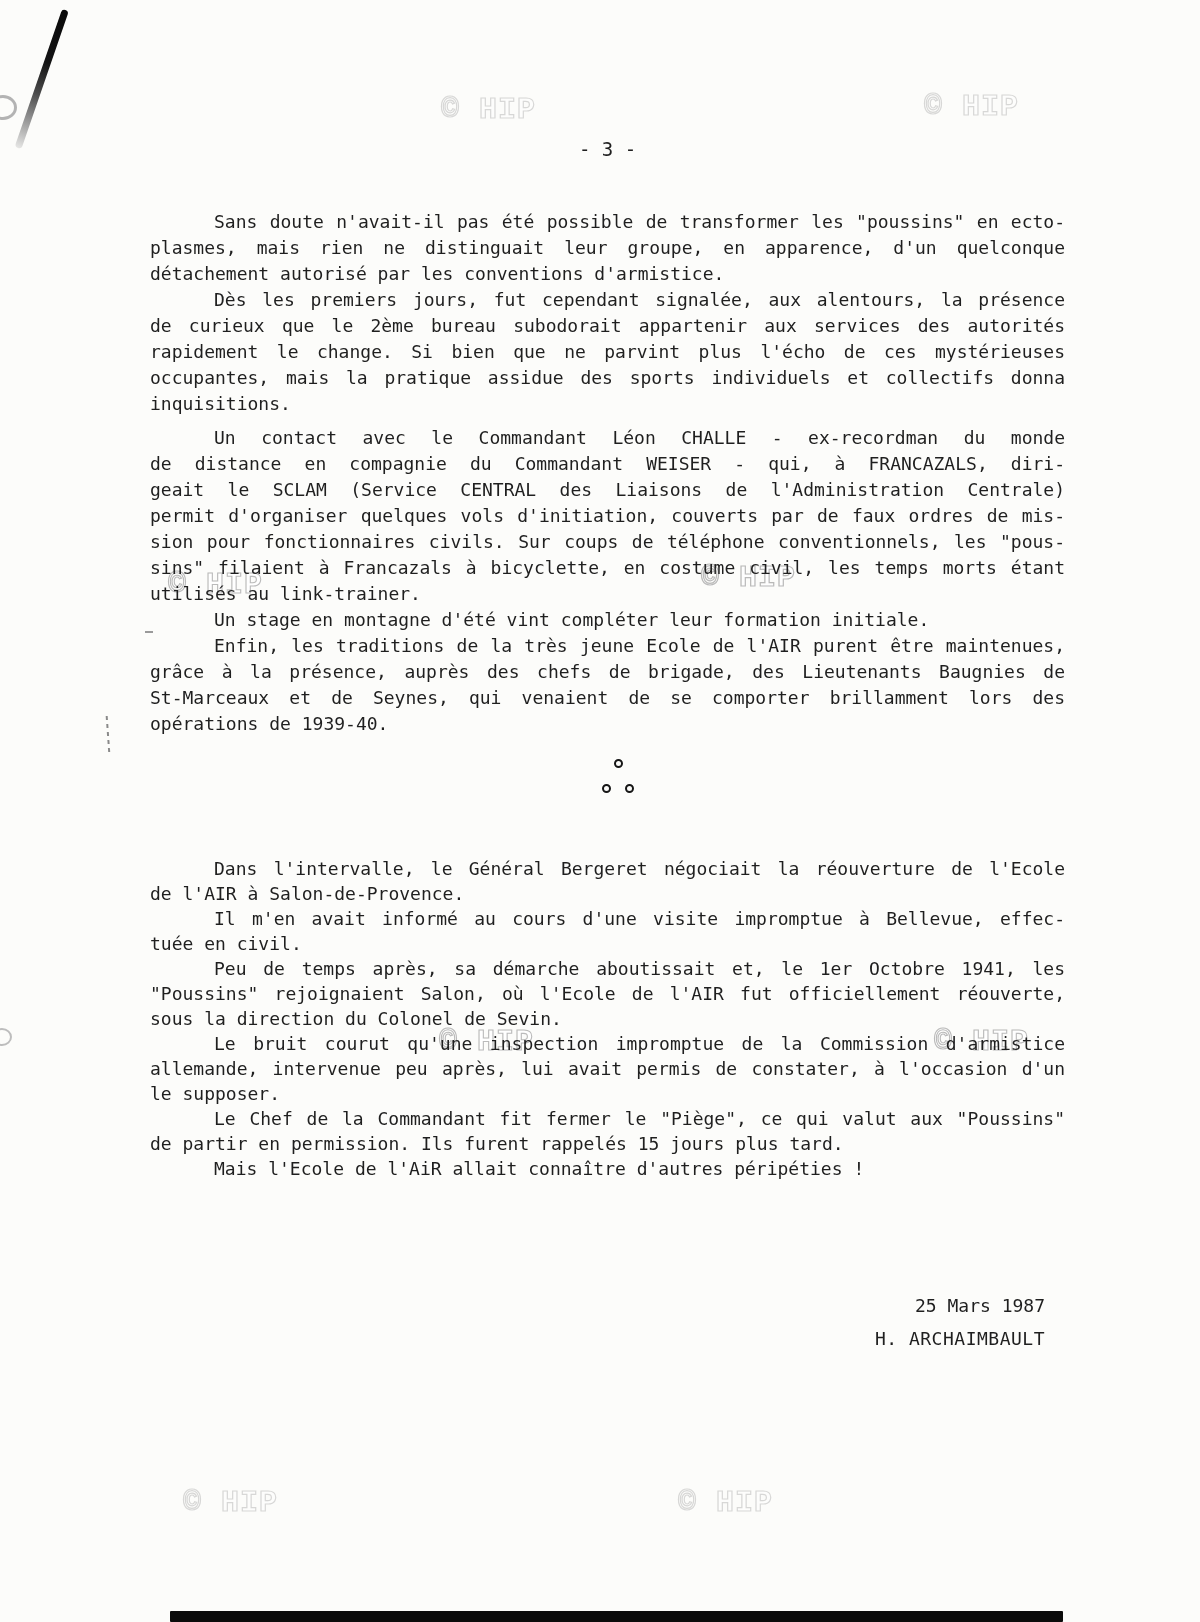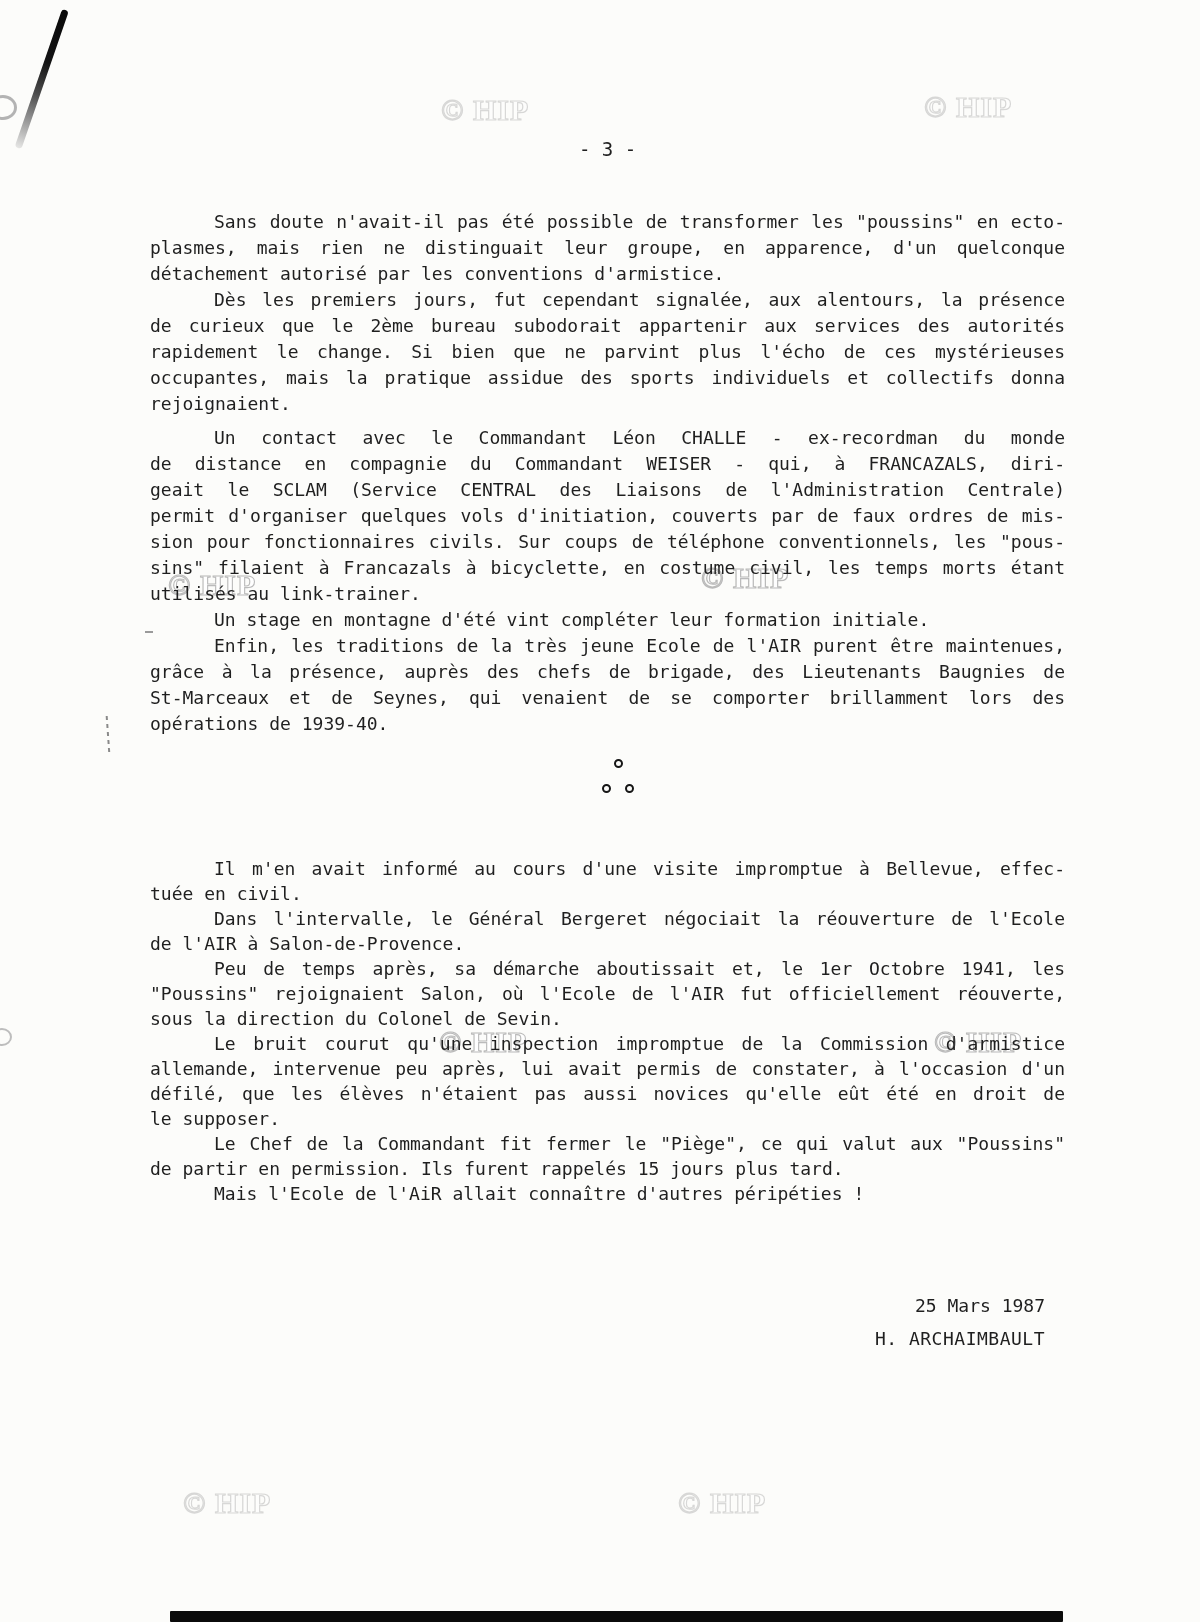--- a/index.html
+++ b/index.html
@@ -55,21 +55,21 @@
     border-radius: 50%;
     background: transparent;
   }
   #orn-top  { left: 614px; top: 759px; }
   #orn-bl   { left: 602px; top: 784px; }
   #orn-br   { left: 625px; top: 784px; }
 
   
   .wm {
     position: absolute;
-    font-family: Liberation Serif, serif;
+    font-family: Liberation Mono, monospace;
     font-weight: bold;
     font-size: 30px;
     letter-spacing: 1px;
     color: rgba(255,255,255,0.18);
     -webkit-text-stroke: 1.2px rgba(130,130,130,0.55);
     text-shadow: 1px 1px 0 rgba(255,255,255,0.7);
     pointer-events: none;
     white-space: nowrap;
   }
   .wm.faint { opacity: 0.55; }
@@ -157,21 +157,21 @@
       <div class="para">
         <div class="line first">Sans doute n'avait-il pas été possible de transformer les "poussins" en ecto-</div>
         <div class="line">plasmes, mais rien ne distinguait leur groupe, en apparence, d'un quelconque</div>
         <div class="line last">détachement autorisé par les conventions d'armistice.</div>
       </div>
       <div class="para">
         <div class="line first">Dès les premiers jours, fut cependant signalée, aux alentours, la présence</div>
         <div class="line">de curieux que le 2ème bureau subodorait appartenir aux services des autorités</div>
         <div class="line">rapidement le change. Si bien que ne parvint plus l'écho de ces mystérieuses</div>
         <div class="line">occupantes, mais la pratique assidue des sports individuels et collectifs donna</div>
-        <div class="line last">rejoignaient.</div>
+        <div class="line last">inquisitions.</div>
       </div>
       <div class="para">
         <div class="line first">Un contact avec le Commandant Léon CHALLE - ex-recordman du monde</div>
         <div class="line">de distance en compagnie du Commandant WEISER - qui, à FRANCAZALS, diri-</div>
         <div class="line">geait le SCLAM (Service CENTRAL des Liaisons de l'Administration Centrale)</div>
         <div class="line">permit d'organiser quelques vols d'initiation, couverts par de faux ordres de mis-</div>
         <div class="line">sion pour fonctionnaires civils. Sur coups de téléphone conventionnels, les "pous-</div>
         <div class="line">sins" filaient à Francazals à bicyclette, en costume civil, les temps morts étant</div>
         <div class="line last">utilisés au link-trainer.</div>
       </div>
@@ -185,36 +185,35 @@
         <div class="line last">opérations de 1939-40.</div>
       </div>
     </div>
 
   <div class="circle-orn" id="orn-top"></div>
   <div class="circle-orn" id="orn-bl"></div>
   <div class="circle-orn" id="orn-br"></div>
 
   <div class="textcol" id="section-1">
       <div class="para">
+        <div class="line first">Dans l'intervalle, le Général Bergeret négociait la réouverture de l'Ecole</div>
+        <div class="line last">de l'AIR à Salon-de-Provence.</div>
+      </div>
+      <div class="para">
         <div class="line first">Il m'en avait informé au cours d'une visite impromptue à Bellevue, effec-</div>
         <div class="line last">tuée en civil.</div>
-      </div>
-      <div class="para">
-        <div class="line first">Dans l'intervalle, le Général Bergeret négociait la réouverture de l'Ecole</div>
-        <div class="line last">de l'AIR à Salon-de-Provence.</div>
       </div>
       <div class="para">
         <div class="line first">Peu de temps après, sa démarche aboutissait et, le 1er Octobre 1941, les</div>
         <div class="line">"Poussins" rejoignaient Salon, où l'Ecole de l'AIR fut officiellement réouverte,</div>
         <div class="line last">sous la direction du Colonel de Sevin.</div>
       </div>
       <div class="para">
         <div class="line first">Le bruit courut qu'une inspection impromptue de la Commission d'armistice</div>
         <div class="line">allemande, intervenue peu après, lui avait permis de constater, à l'occasion d'un</div>
-        <div class="line">défilé, que les élèves n'étaient pas aussi novices qu'elle eût été en droit de</div>
         <div class="line last">le supposer.</div>
       </div>
       <div class="para">
         <div class="line first">Le Chef de la Commandant fit fermer le "Piège", ce qui valut aux "Poussins"</div>
         <div class="line last">de partir en permission. Ils furent rappelés 15 jours plus tard.</div>
       </div>
       <div class="para">
         <div class="line first last">Mais l'Ecole de l'AiR allait connaître d'autres péripéties !</div>
       </div>
     </div>

